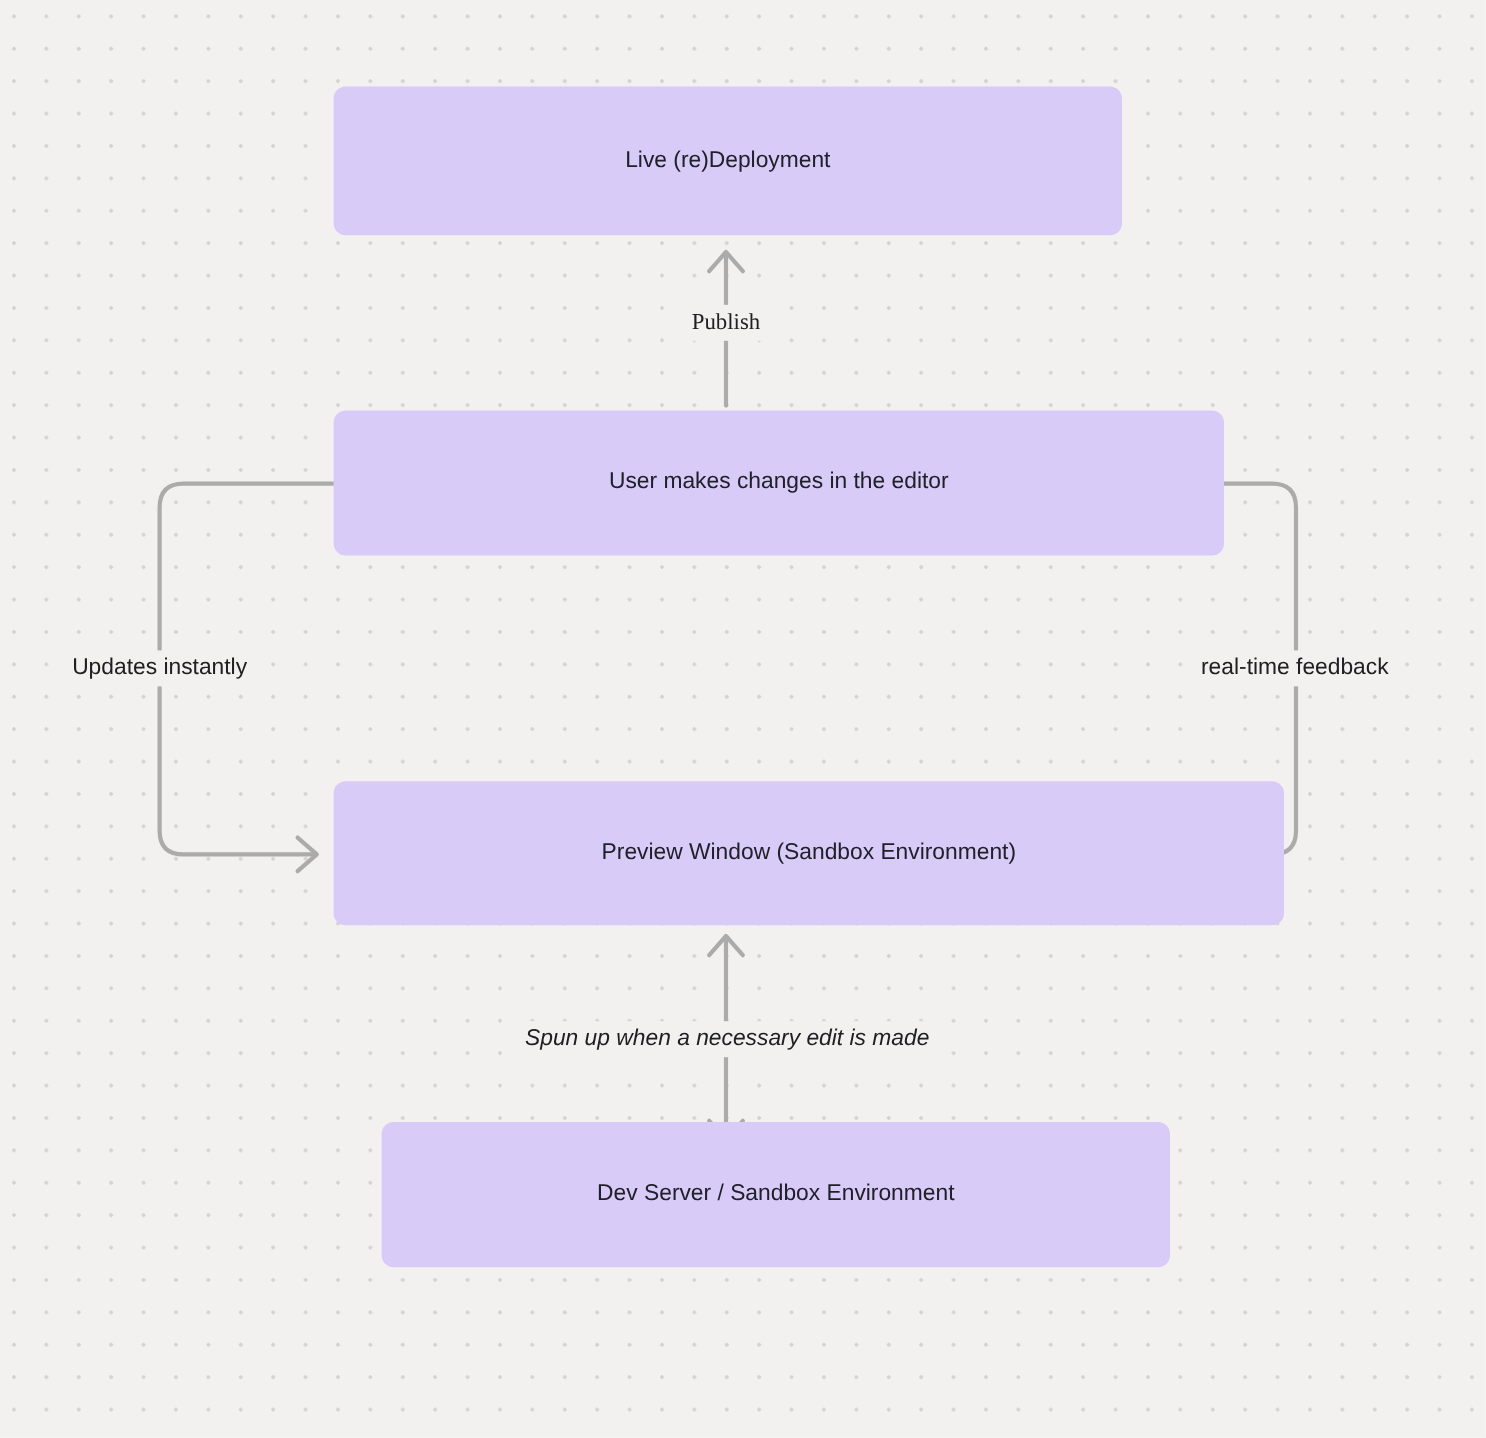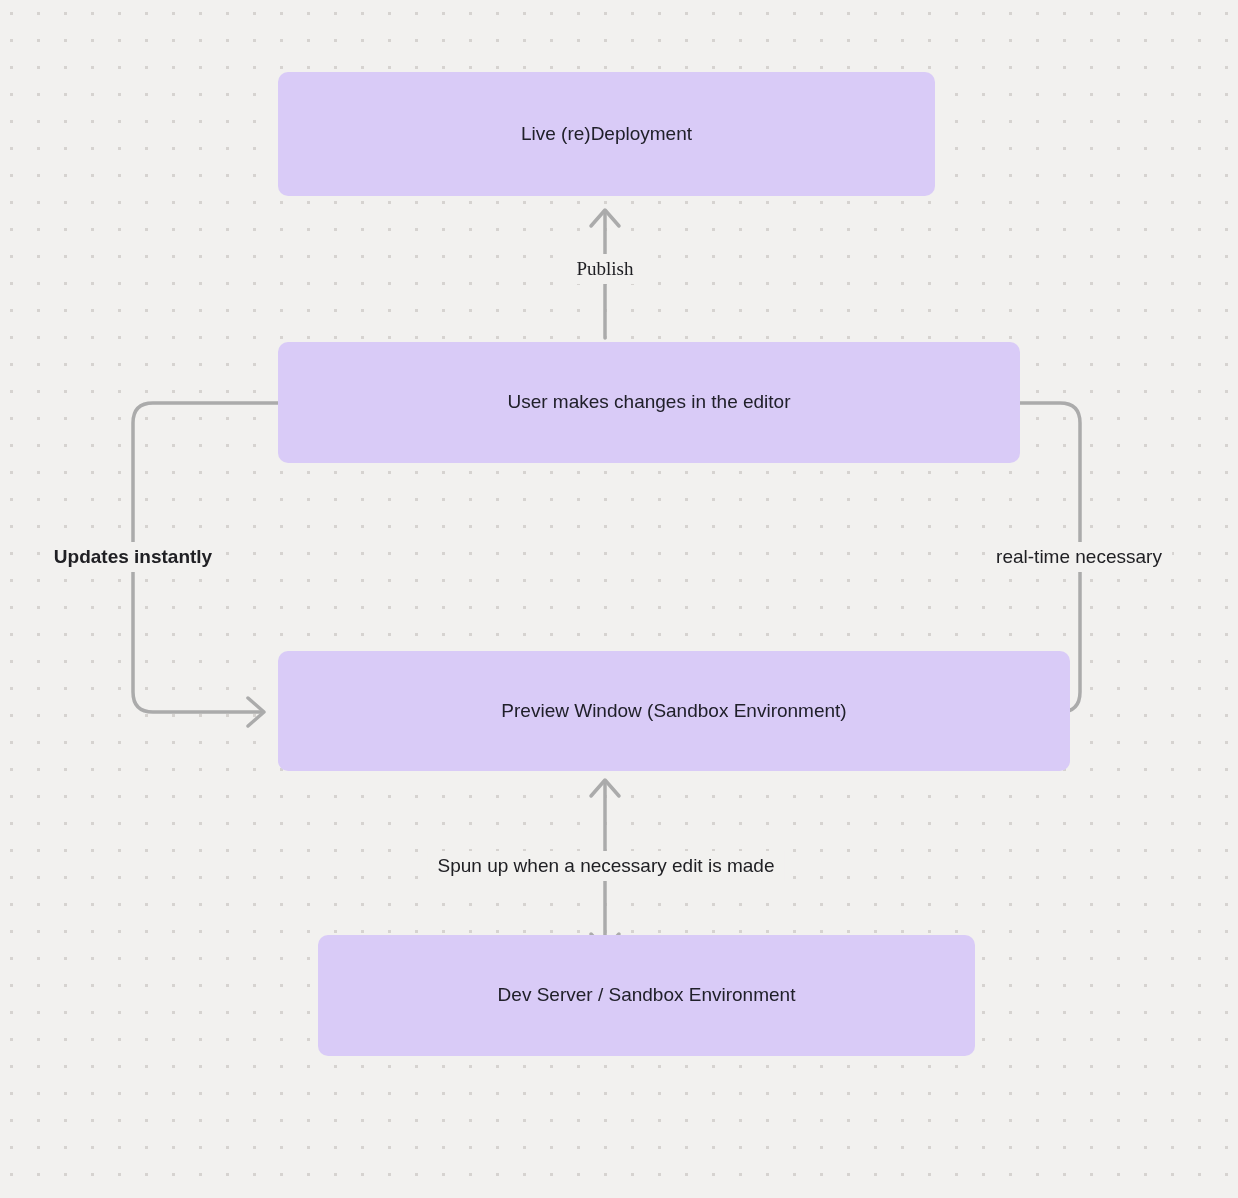--- a/index.html
+++ b/index.html
@@ -49,23 +49,23 @@
   .edge-label {
     position: absolute;
     transform: translate(-50%, -50%);
     background: var(--background, #f2f1ef);
     padding: 4px 10px;
     font-size: 19px;
     color: var(--label-text, #202024);
     white-space: nowrap;
   }
   .l-publish  { left: 605px;  top: 269px; font-family: Liberation Serif, serif; }
-  .l-updates  { left: 133px;  top: 557px; font-weight: bold; }
+  .l-updates  { left: 133px;  top: 557px; }
   .l-feedback { left: 1079px; top: 557px; }
-  .l-spunup   { left: 606px;  top: 866px; }
+  .l-spunup   { left: 606px;  top: 866px; font-style: italic; }
 </style>
 </head>
 <body>
 
 <div class="canvas">
 
   <svg class="connectors" width="1238" height="1198" viewBox="0 0 1238 1198" aria-hidden="true">
 
     <g class="connector">
       <path d="M605 338 L605 212"></path>
@@ -102,17 +102,17 @@
   </div>
 
   <div class="node n3">
     <span class="node-label">Dev Server / Sandbox Environment</span>
   </div>
 
   <div class="edge-label l-publish">Publish</div>
 
   <div class="edge-label l-updates">Updates instantly</div>
 
-  <div class="edge-label l-feedback">real-time necessary</div>
+  <div class="edge-label l-feedback">real-time feedback</div>
 
   <div class="edge-label l-spunup">Spun up when a necessary edit is made</div>
 
 </div>
 
 </body></html>

